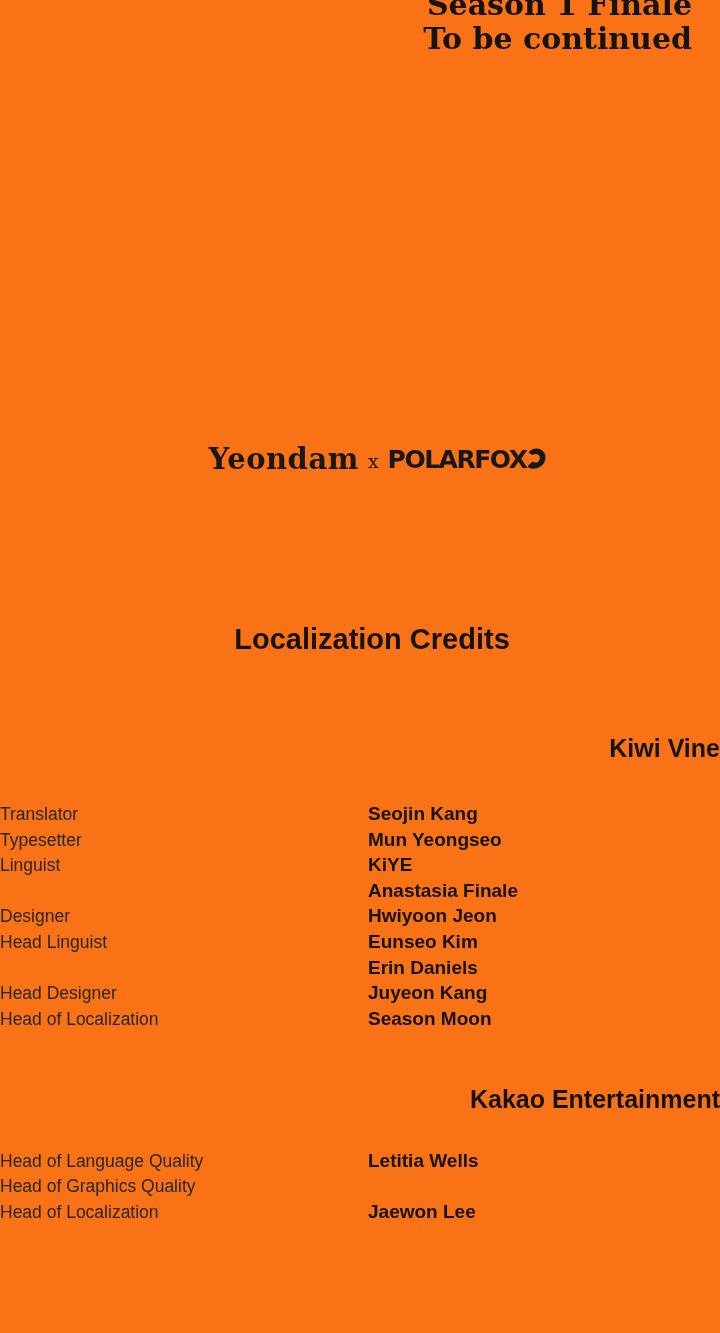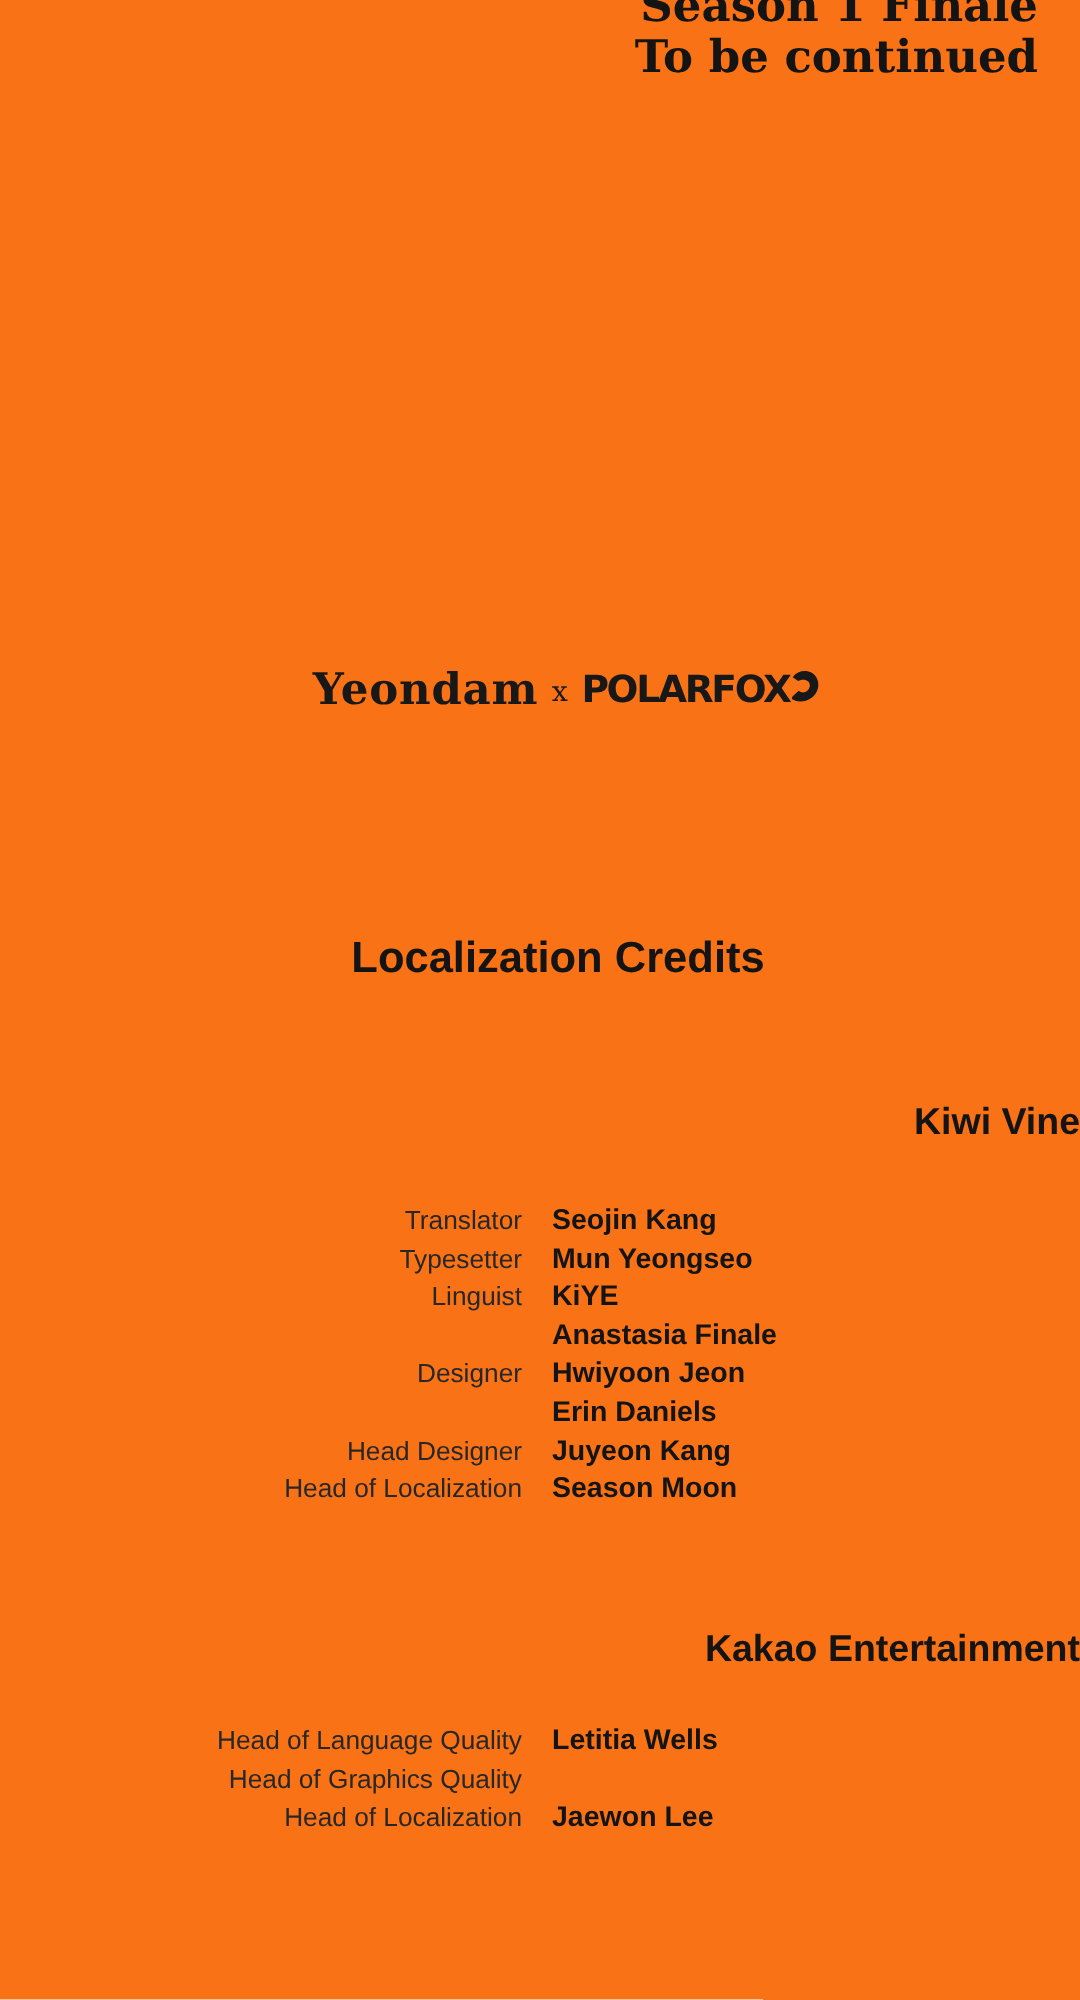--- a/index.html
+++ b/index.html
@@ -102,21 +102,21 @@
   .rows.kakao { top: 1148px; }
   .credit-row {
     display: grid;
     grid-template-columns: 348px 1fr;
     column-gap: 20px;
     align-items: baseline;
     height: 25.6px;
     line-height: 25.6px;
   }
   .credit-role {
-    text-align: right;
+    text-align: left;
     font-size: 17.5px;
     font-weight: 400;
     color: #272727;
     white-space: nowrap;
   }
   .credit-name {
     text-align: left;
     font-size: 19px;
     font-weight: 700;
     color: #141414;
@@ -163,20 +163,24 @@
     </div>
     <div class="credit-row">
       <span class="credit-role"></span>
       <span class="credit-name">Anastasia Finale</span>
     </div>
     <div class="credit-row">
       <span class="credit-role">Designer</span>
       <span class="credit-name">Hwiyoon Jeon</span>
     </div>
     <div class="credit-row">
+      <span class="credit-role">Head Linguist</span>
+      <span class="credit-name">Eunseo Kim</span>
+    </div>
+    <div class="credit-row">
       <span class="credit-role"></span>
       <span class="credit-name">Erin Daniels</span>
     </div>
     <div class="credit-row">
       <span class="credit-role">Head Designer</span>
       <span class="credit-name">Juyeon Kang</span>
     </div>
     <div class="credit-row">
       <span class="credit-role">Head of Localization</span>
       <span class="credit-name">Season Moon</span>

